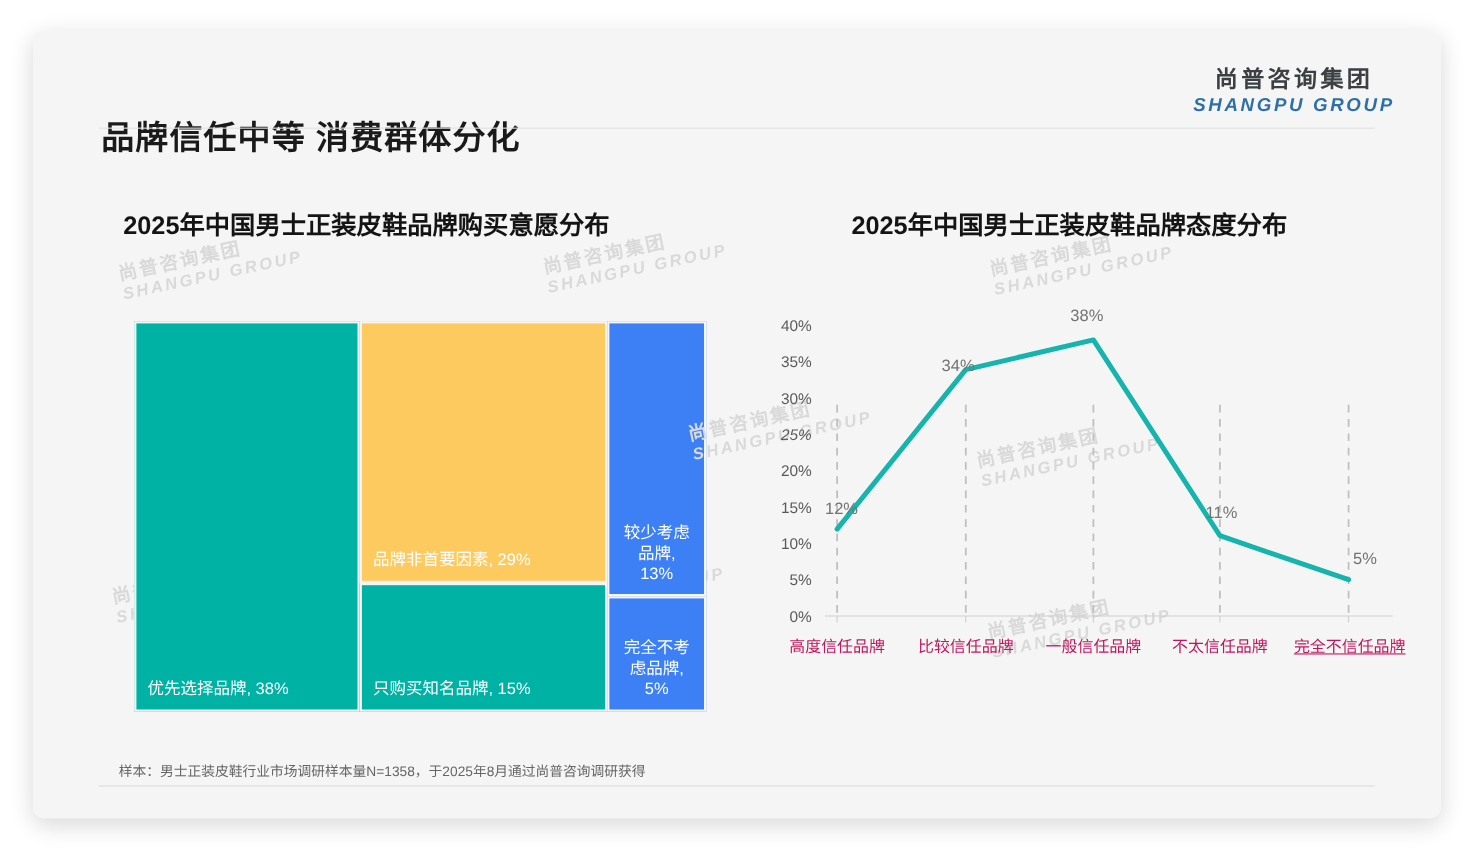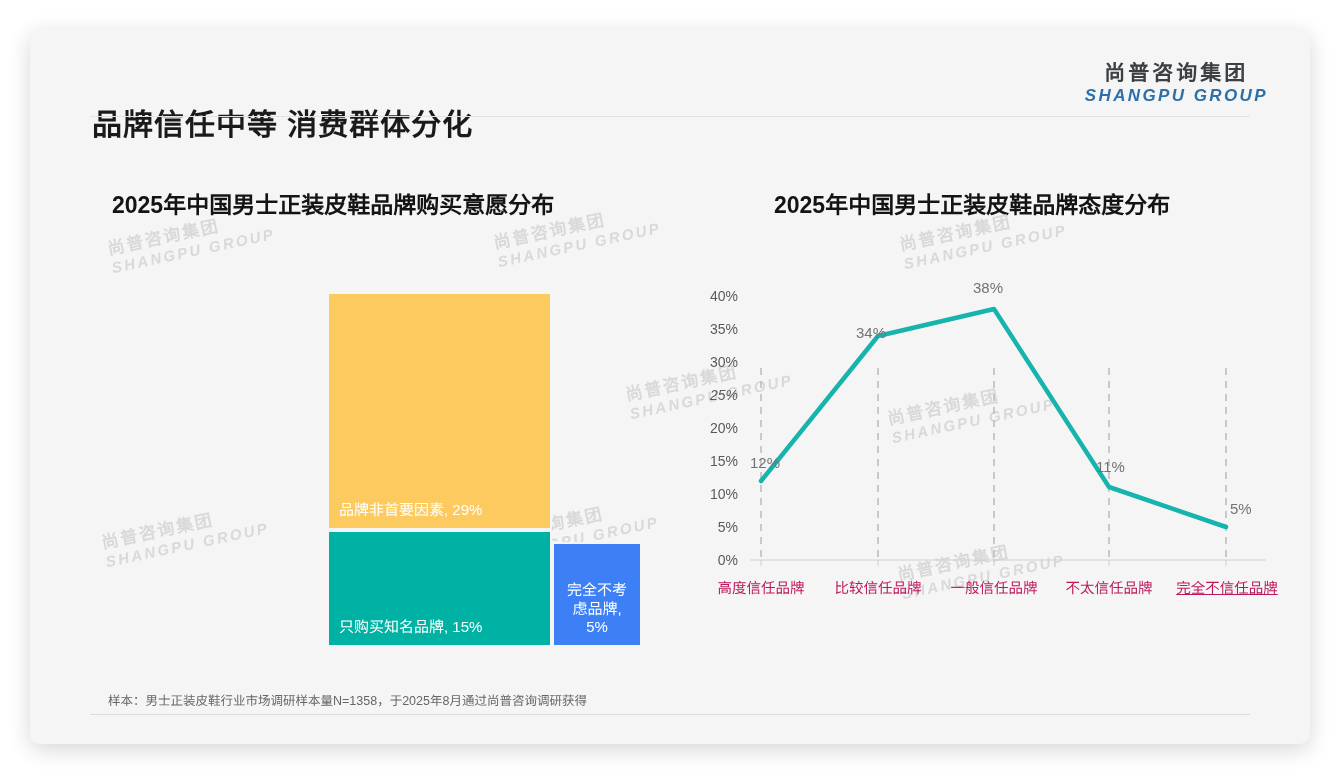--- a/index.html
+++ b/index.html
@@ -171,29 +171,37 @@
       <span class="wm-cn">尚普咨询集团</span>
       <span class="wm-en">SHANGPU GROUP</span>
     </div>
     <div class="wm" style="left:408px;top:380px;">
       <span class="wm-cn">尚普咨询集团</span>
       <span class="wm-en">SHANGPU GROUP</span>
     </div>
 
     <div class="treemap">
 
+      <div class="tile tile-a" style="left:0px;top:0px;width:205px;height:355px;">
+        <span class="tile-label">优先选择品牌, 38%</span>
+      </div>
 
       <div class="tile tile-b" style="left:205px;top:0px;width:225px;height:238px;">
         <span class="tile-label">品牌非首要因素, 29%</span>
       </div>
 
       <div class="tile tile-c" style="left:205px;top:238px;width:225px;height:117px;">
         <span class="tile-label">只购买知名品牌, 15%</span>
       </div>
 
+      <div class="tile tile-d" style="left:430px;top:0px;width:90px;height:250px;">
+        <span class="tile-label">较少考虑
+品牌,
+13%</span>
+      </div>
 
       <div class="tile tile-e" style="left:430px;top:250px;width:90px;height:105px;">
         <span class="tile-label">完全不考
 虑品牌,
 5%</span>
       </div>
     </div>
   </div>
 
   <div class="panel panel-right">

